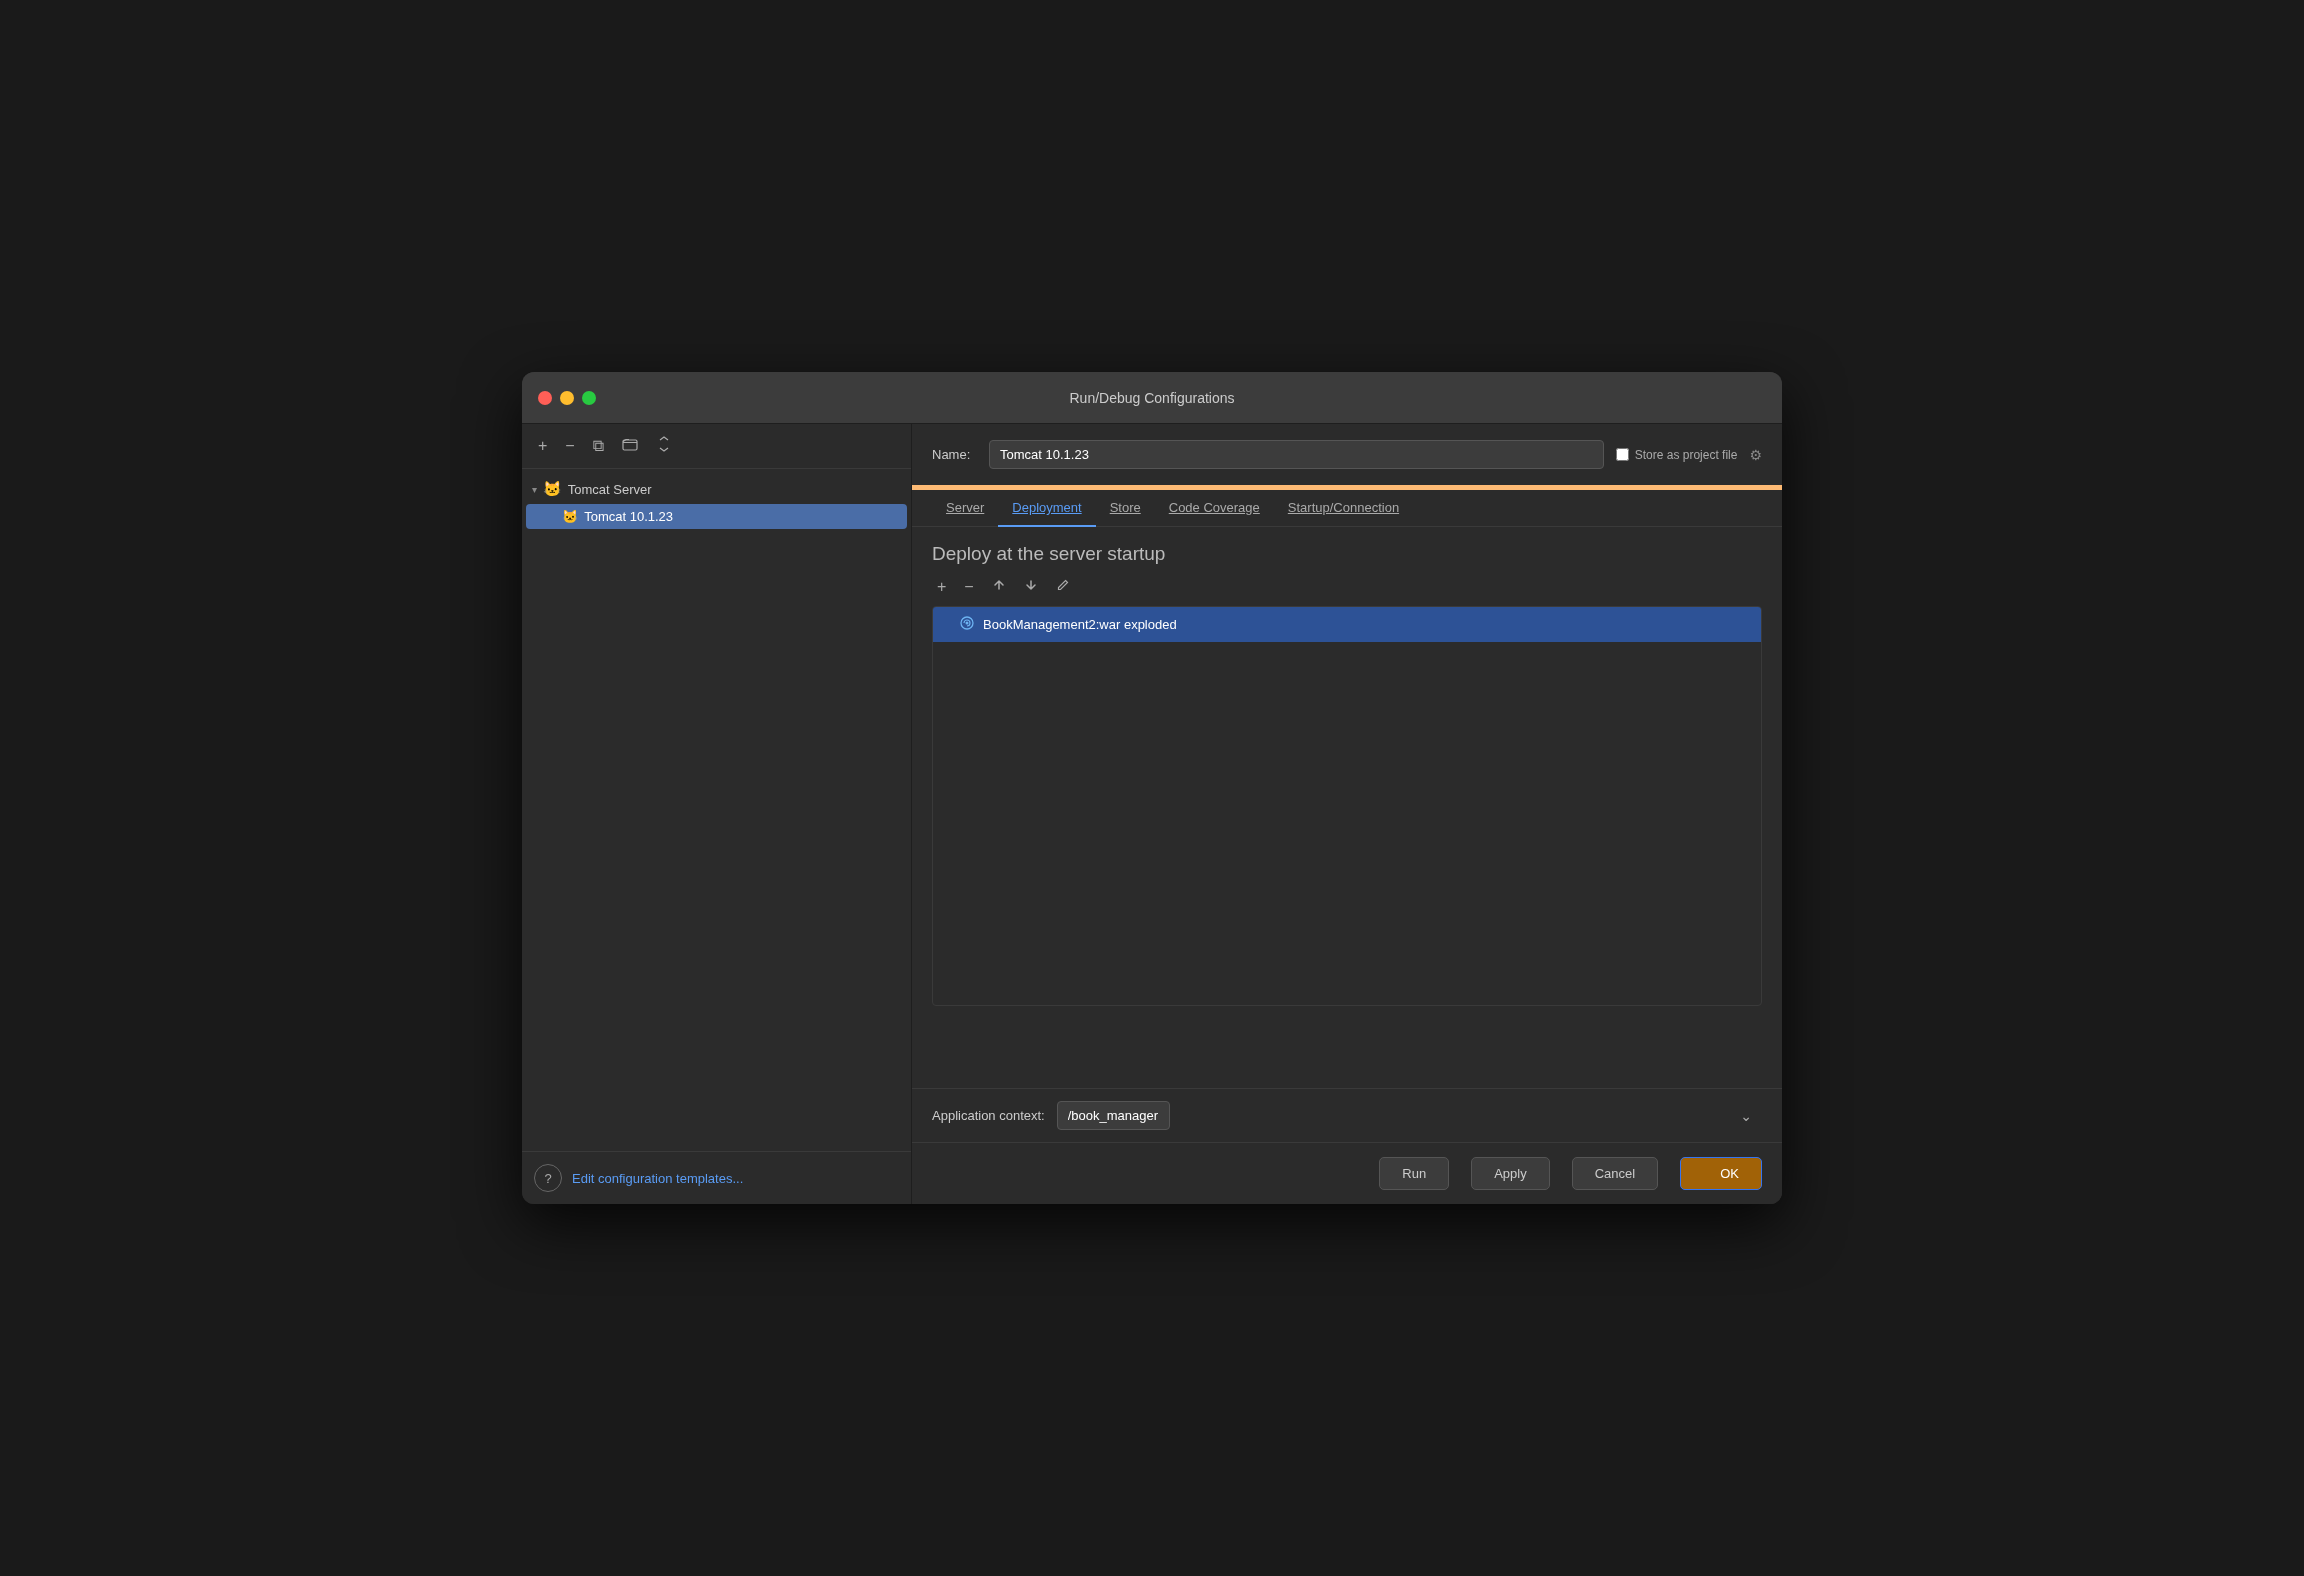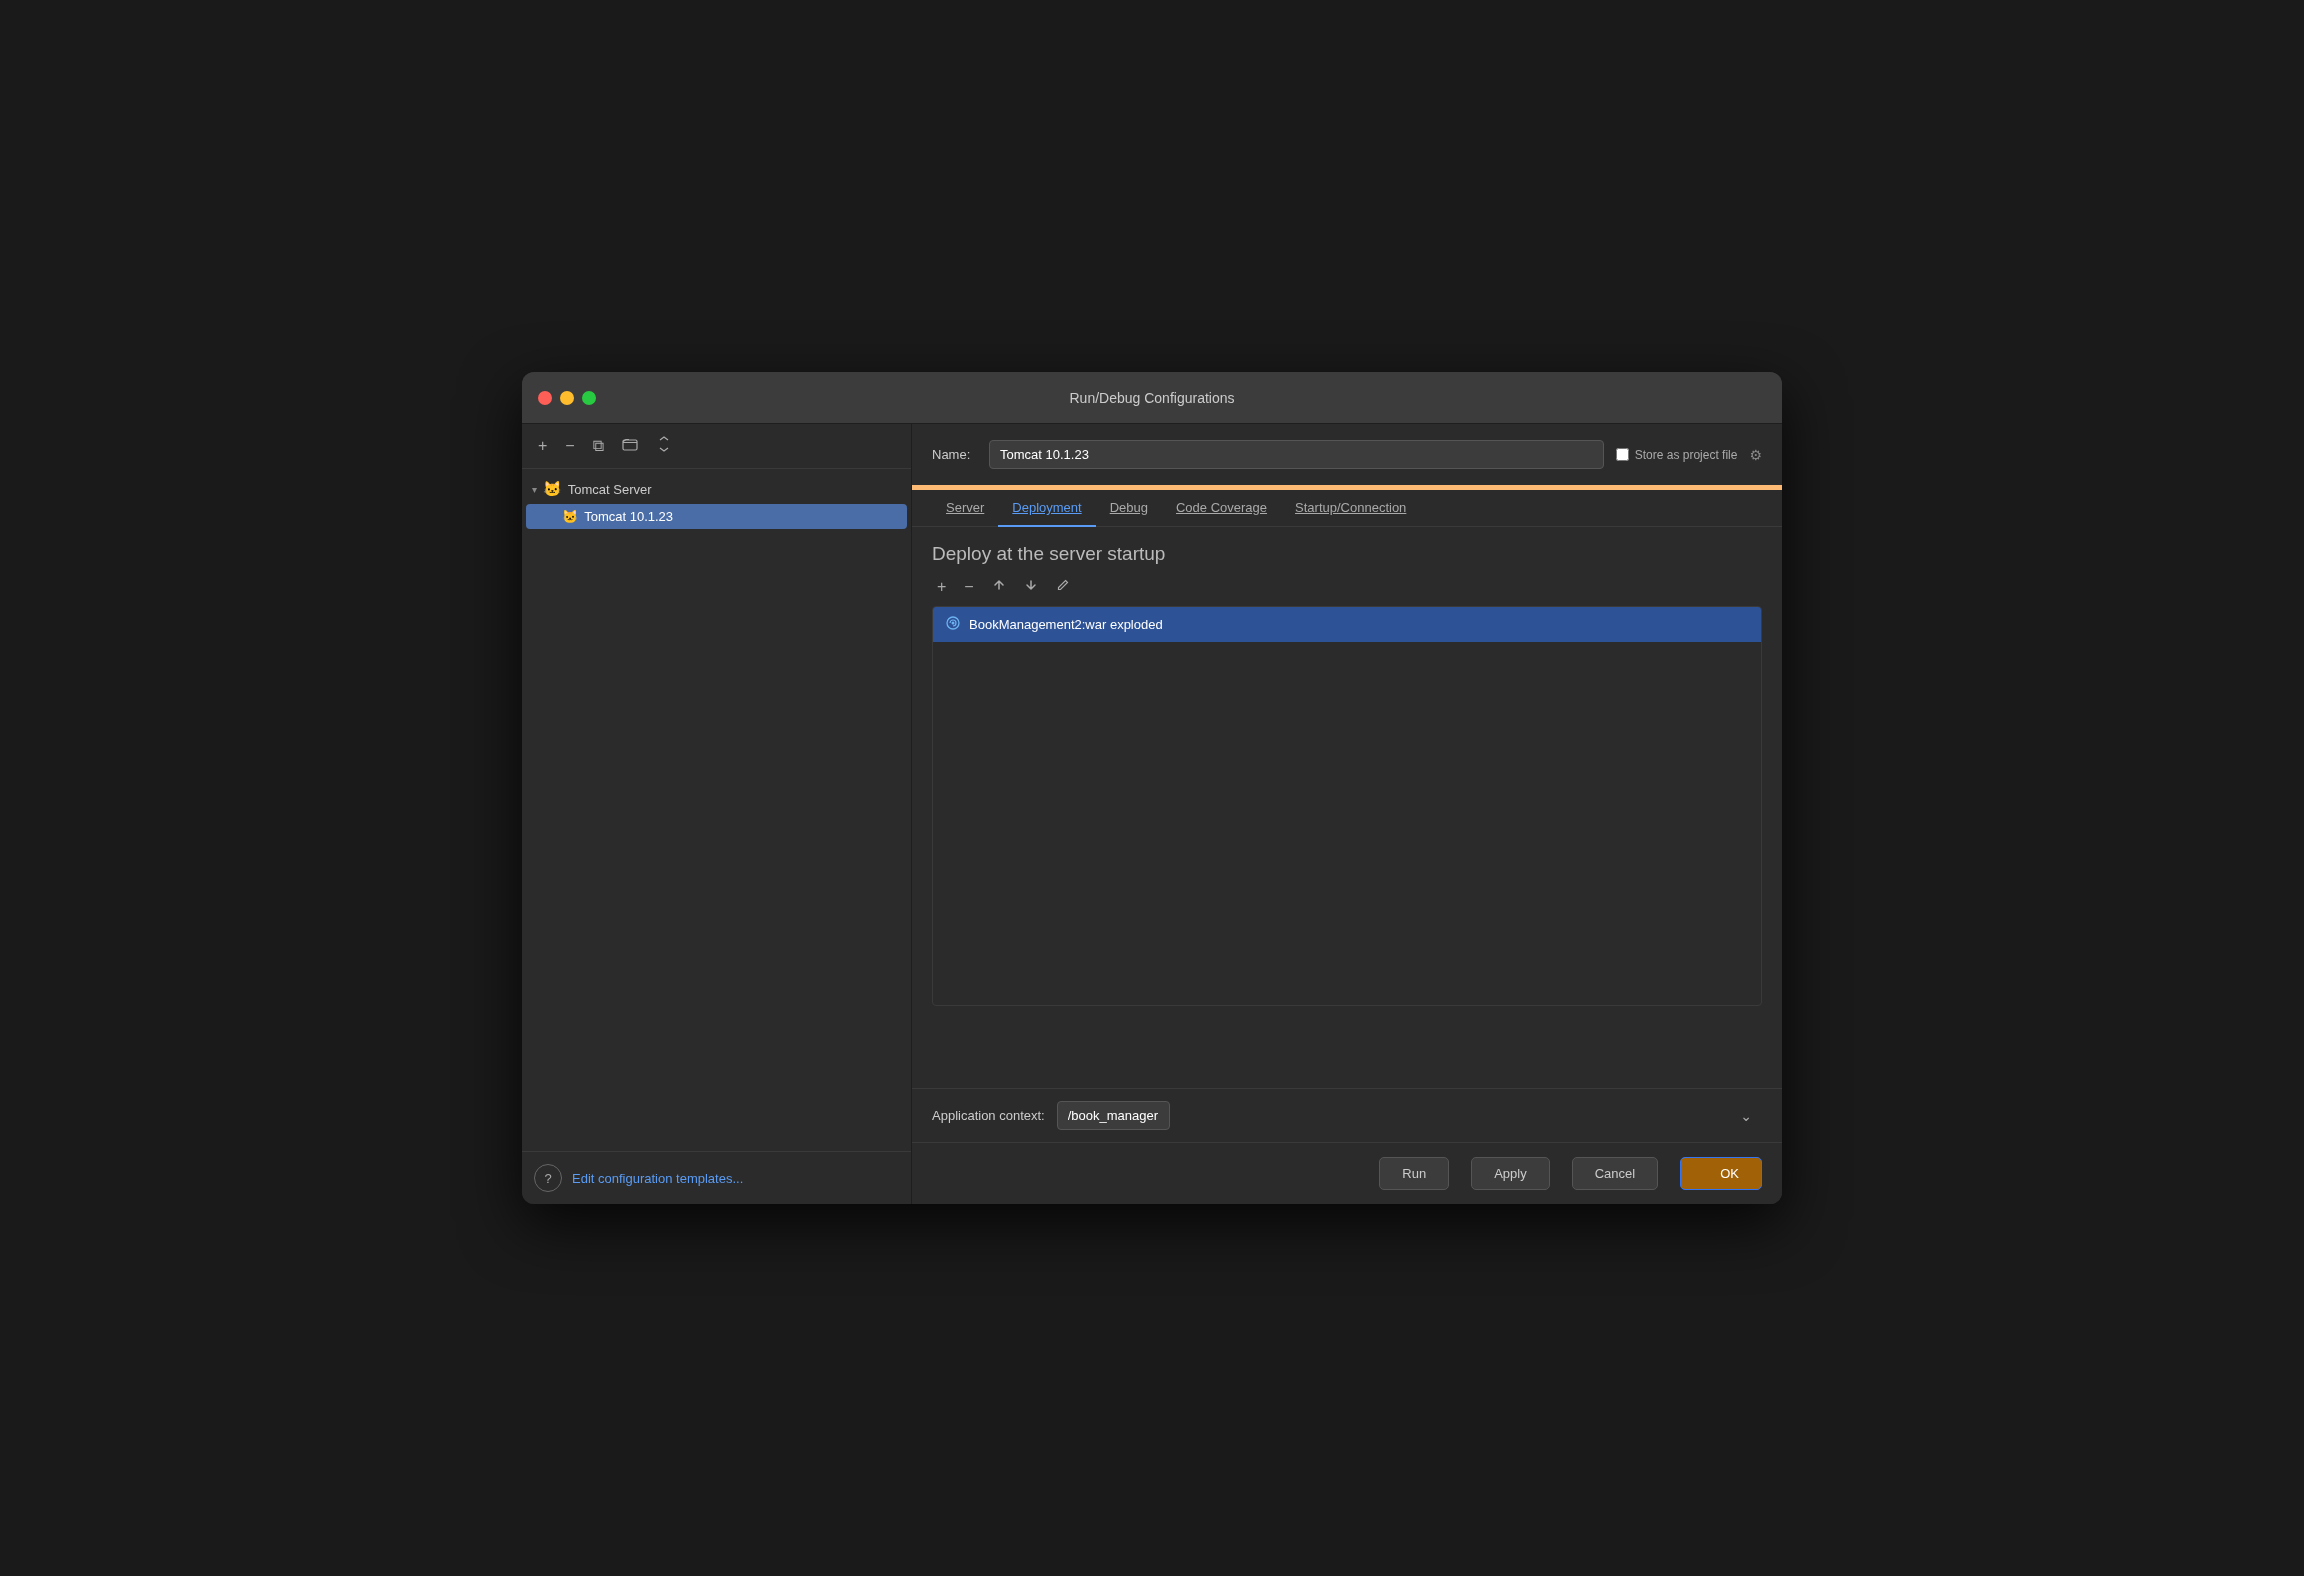--- a/index.html
+++ b/index.html
@@ -225,21 +225,21 @@
     }
     .deploy-list {
       border: 1px solid #3a3a3a;
       border-radius: 4px;
       min-height: 400px;
       overflow: hidden;
     }
     .deploy-item {
       display: flex;
       align-items: center;
-      padding: 8px 12px;
+      padding: 8px 26px;
       gap: 8px;
       font-size: 13px;
       color: #ccc;
       cursor: pointer;
     }
     .deploy-item.selected {
       background: #2d5296;
       color: #fff;
     }
     
@@ -374,21 +374,21 @@
         <label class="store-project">
           <input type="checkbox" style="">
           <span>Store as project file</span>
         </label>
         <span class="gear-icon">⚙</span>
       </div>
 
       <div class="tabs-bar">
         <div class="tab">Server</div>
         <div class="tab active">Deployment</div>
-        <div class="tab">Debug</div>
+        <div class="tab">Store</div>
         <div class="tab">Code Coverage</div>
         <div class="tab">Startup/Connection</div>
       </div>
 
       <div class="deployment-panel">
         <div class="deploy-label">Deploy at the server startup</div>
 
         <div class="deploy-toolbar">
           <button>+</button>
           <button>−</button>

